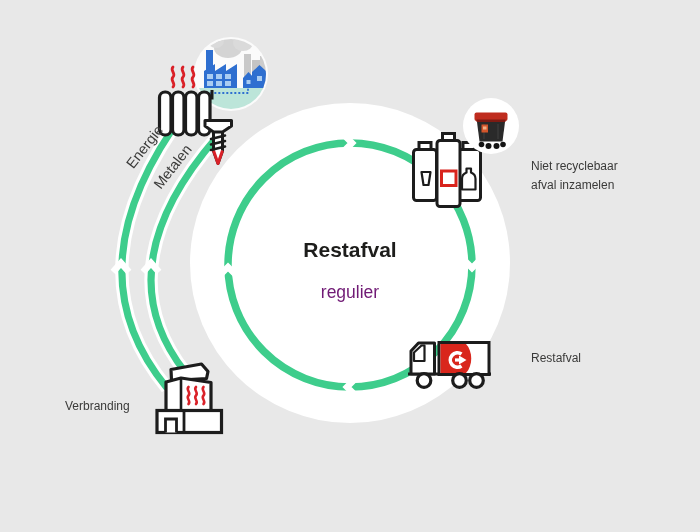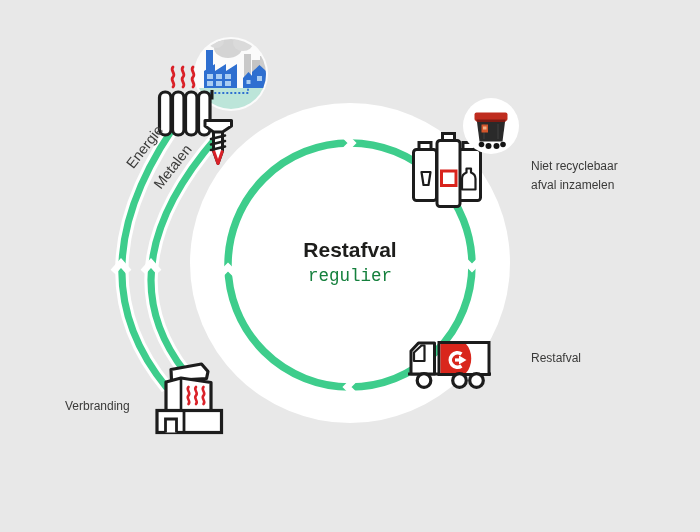--- a/index.html
+++ b/index.html
@@ -5,21 +5,21 @@
   html,body{margin:0;padding:0;background:#e8e8e8;}
   .canvas{
     position:relative;width:700px;height:532px;background:#e8e8e8;
     overflow:hidden;font-family:"Liberation Sans",sans-serif;
   }
   .gfx{position:absolute;left:0;top:0;}
   .lbl{position:absolute;font-size:12px;line-height:19px;color:#3a3a39;white-space:nowrap;}
   .rot{transform:translate(-50%,-50%) rotate(-52deg);font-size:14.5px;color:#3a3a39;}
   .center-text{position:absolute;left:250px;top:238px;width:200px;text-align:center;}
   .center-title{font-size:21px;font-weight:bold;color:#1d1d1b;}
-  .center-sub{font-size:17.5px;color:#15803d;margin-top:4px;font-family:Liberation Mono, monospace;}
+  .center-sub{font-size:17.5px;color:#701a75;margin-top:20px;}
 </style>
 </head>
 <body>
 
 <div class="canvas">
 
   <svg class="gfx" width="700" height="532" viewBox="0 0 700 532">
 
     <circle cx="350" cy="263" r="160" fill="#ffffff"></circle>
 

